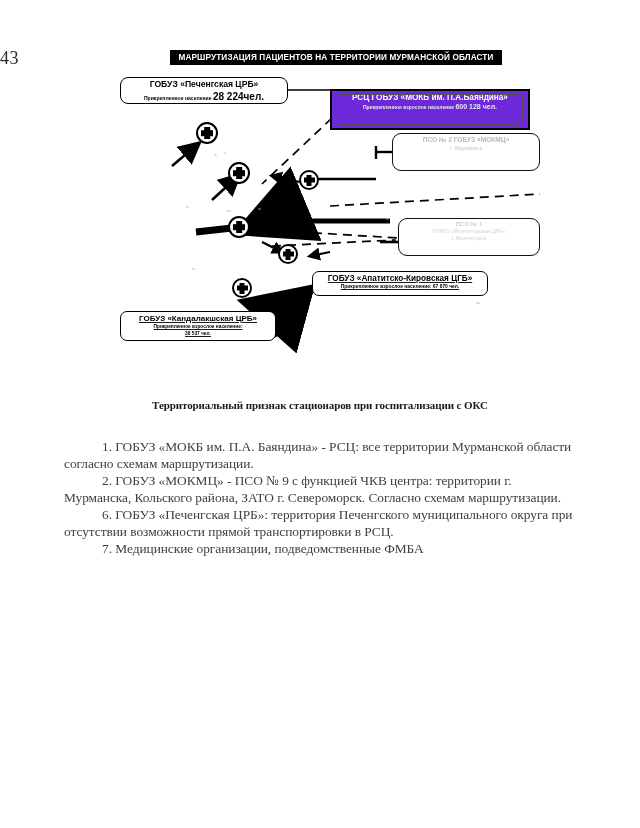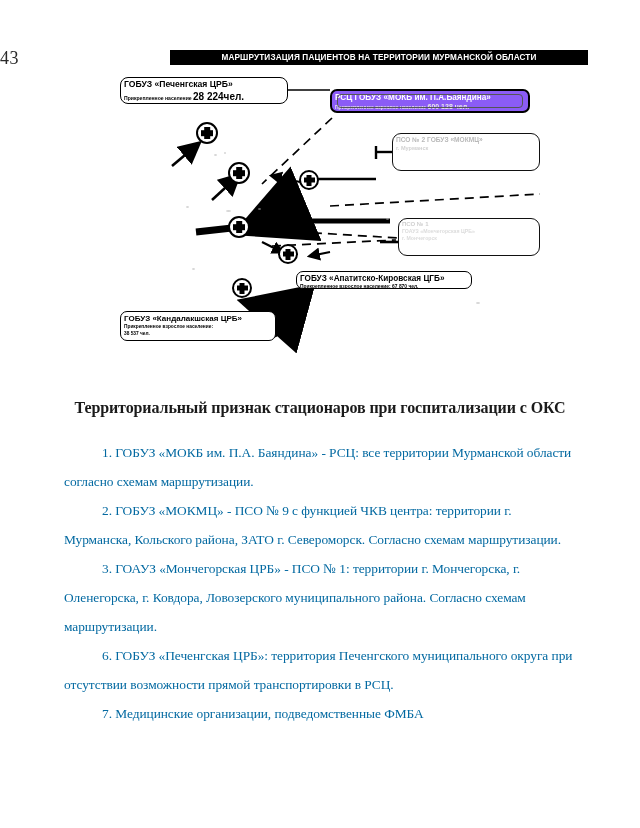--- a/index.html
+++ b/index.html
@@ -24,21 +24,21 @@
     font-size: 18px;
     color: #2a2a2a;
     letter-spacing: 0.5px;
     margin-top: 12px;
   }
 
   
   .banner {
     position: absolute;
     left: 170px; top: 50px;
-    width: 418px; height: 15px;
+    width: 332px; height: 15px;
     background: #000000;
     color: #ffffff;
     font-family: "Liberation Sans", sans-serif;
     font-weight: bold;
     font-size: 8.2px;
     letter-spacing: 0.15px;
     display: flex;
     align-items: center;
     justify-content: center;
     white-space: nowrap;
@@ -52,20 +52,21 @@
     width: 640px; height: 300px;
   }
   .diagram svg { display: block; }
 
   
   .dbox {
     position: absolute;
     background: #ffffff;
     border: 1.6px solid #000;
     border-radius: 7px;
+    text-align: center;
     font-family: "Liberation Sans", sans-serif;
     overflow: hidden;
     padding: 2px 3px 2px 3px;
     line-height: 1.15;
   }
   .dbox .t1 {
     display: block;
     font-weight: bold;
     font-size: 8.6px;
     color: #000;
@@ -81,24 +82,24 @@
 
   
   #box-pechenga {
     left: 120px; top: 11px; width: 168px; height: 27px;
     border-radius: 8px;
   }
   #box-pechenga .t2 .big { font-size: 10px; }
 
   
   #box-rsc {
-    left: 330px; top: 23px; width: 200px; height: 24px;
-    background: #8b5cf6;
+    left: 330px; top: 23px; width: 200px; height: 41px;
+    background: #6d28d9;
     border: 2.2px solid #000;
-    border-radius: 7px;
+    border-radius: 0;
   }
   #box-rsc .t1 { color: #ffffff; font-size: 8.2px; }
   #box-rsc .t2 { color: #e8e8e8; font-size: 5px; }
   #box-rsc .t2 .big { font-size: 7px; }
   #box-rsc .inner-line {
     position: absolute;
     left: 5px; right: 5px; top: 3px; bottom: 3px;
     border: 1px solid #555;
     border-radius: 4px;
     pointer-events: none;
@@ -117,28 +118,28 @@
   #box-pso1 {
     left: 398px; top: 152px; width: 142px; height: 38px;
     border: 1.7px solid #111;
     border-radius: 9px;
   }
   #box-pso1 .t1 { color: #cfcfcf; font-size: 6px; }
   #box-pso1 .t2 { color: #dcdcdc; font-size: 5.2px; font-weight: bold; }
 
   
   #box-apatity {
-    left: 296px; top: 205px; width: 176px; height: 18px;
+    left: 312px; top: 205px; width: 176px; height: 25px; text-decoration: underline;
   }
   #box-apatity .t1 { font-size: 8.2px; }
   #box-apatity .t2 { font-size: 4.9px; }
 
   
   #box-kandalaksha {
-    left: 120px; top: 245px; width: 156px; height: 30px;
+    left: 120px; top: 245px; width: 156px; height: 30px; text-decoration: underline;
   }
   #box-kandalaksha .t1 { font-size: 8px; }
   #box-kandalaksha .t2 { font-size: 4.8px; }
 
   
   .cross {
     position: absolute;
     width: 22px; height: 22px;
     border-radius: 50%;
     background: #ffffff;
@@ -164,32 +165,32 @@
   .cross.sm::after { left: 3px; width: 10.5px; height: 5px; }
 
   
   .doc-heading {
     position: absolute;
     left: 64px; top: 399px;
     width: 512px;
     text-align: center;
     font-family: "Liberation Serif", serif;
     font-weight: bold;
-    font-size: 16px;
+    font-size: 11px;
     color: #1a1a1a;
     letter-spacing: -0.1px;
   }
   .body-text {
     position: absolute;
     left: 64px; top: 438px;
     width: 512px;
     font-family: "Liberation Serif", serif;
     font-size: 13.4px;
-    line-height: 29px;
-    color: #0369a1;
+    line-height: 17px;
+    color: #404040;
     text-align: left;
   }
   .body-text p {
     margin: 0;
     text-indent: 38px;
     letter-spacing: -0.05px;
   }
   .noise {
     position: absolute;
     background: #b5b5b5;
@@ -299,16 +300,15 @@
     <span class="t2">38 537 чел.</span>
   </div>
 
 </div>
 
 <div class="doc-heading">Территориальный признак стационаров при госпитализации с ОКС</div>
 
 <div class="body-text">
   <p>1.  ГОБУЗ «МОКБ им. П.А. Баяндина» - РСЦ: все территории Мурманской области согласно схемам маршрутизации.</p>
   <p>2. ГОБУЗ «МОКМЦ» - ПСО № 9 с функцией ЧКВ центра: территории г. Мурманска, Кольского района, ЗАТО г. Североморск. Согласно схемам маршрутизации.</p>
-  <p>3. ГОАУЗ «Мончегорская ЦРБ» - ПСО № 1: территории г. Мончегорска, г. Оленегорска, г. Ковдора, Ловозерского муниципального района. Согласно схемам маршрутизации.</p>
   <p>6. ГОБУЗ «Печенгская ЦРБ»: территория Печенгского муниципального округа при отсутствии возможности прямой транспортировки в РСЦ.</p>
   <p>7. Медицинские организации, подведомственные ФМБА</p>
 </div>
 
 </body></html>

